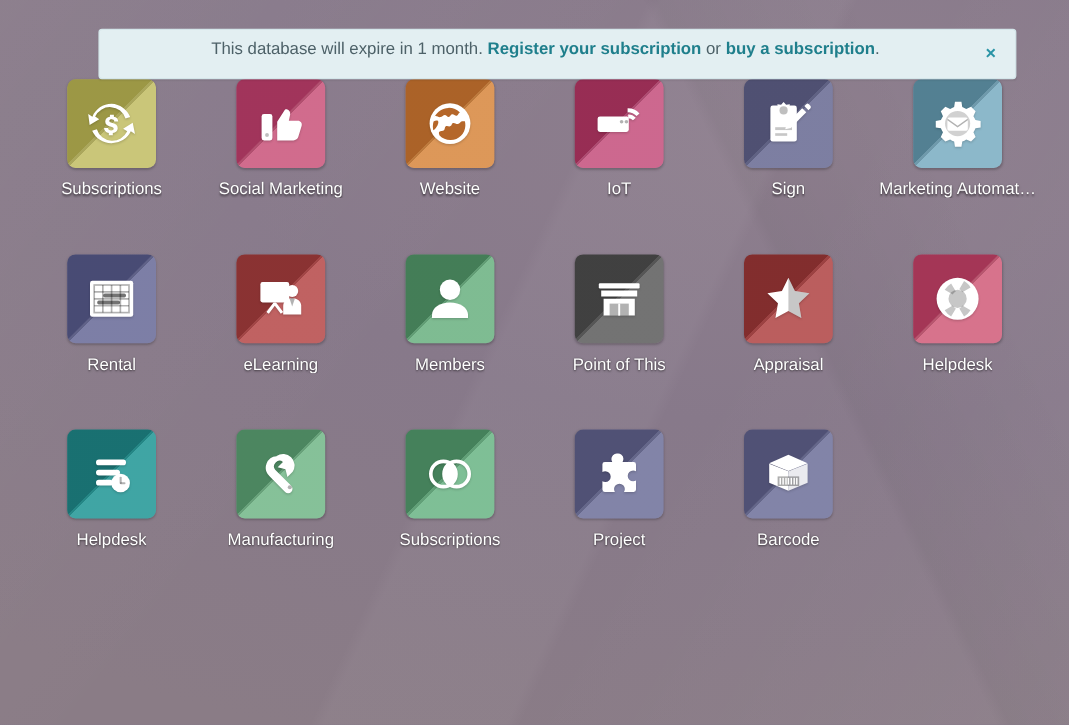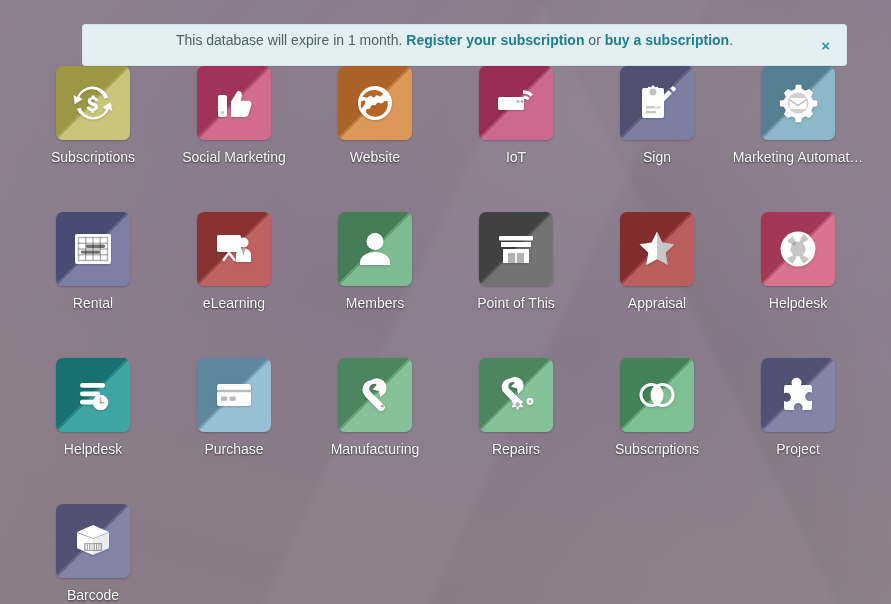--- a/index.html
+++ b/index.html
@@ -310,57 +310,29 @@
      <g fill="rgba(0,0,0,0.3)">
               <rect x="30.7" y="26.2" width="1.7" height="6" rx=".8"></rect>
               <rect x="31" y="30.8" width="4.6" height="1.7" rx=".8"></rect>
             </g>
    </g>
         </svg>
       </div>
       <div class="app-label">Helpdesk</div>
     </div>
     <div class="app-tile">
-      <div class="app-icon" style="background: linear-gradient(135deg, rgb(107, 156, 184) 0%, rgb(107, 156, 184) 48%, rgb(138, 185, 209) 48.2%, rgb(138, 185, 209) 100%);">
-        <svg viewBox="0 0 48 48">
-          <g fill="#ffffff">
-     <rect x="7" y="13" width="34" height="22" rx="2.6"></rect>
-     <rect x="7" y="18.8" width="34" height="2.4" fill="rgba(0,0,0,0.28)"></rect>
-     <rect x="11" y="25.5" width="6.2" height="4.2" rx="1" fill="rgba(0,0,0,0.28)"></rect>
-     <rect x="19.5" y="25.5" width="6.2" height="4.2" rx="1" fill="rgba(0,0,0,0.28)"></rect>
-   </g>
-        </svg>
-      </div>
-      <div class="app-label">Purchase</div>
-    </div>
-    <div class="app-tile">
       <div class="app-icon" style="background: linear-gradient(135deg, rgb(87, 154, 110) 0%, rgb(87, 154, 110) 48%, rgb(120, 186, 141) 48.2%, rgb(120, 186, 141) 100%);">
         <svg viewBox="0 0 48 48">
           <g fill="#ffffff">
      <path d="M20.5 9.2a9.5 9.5 0 0 0-6.2 16.2l-.1.1 13.4 13.4a3.6 3.6 0 0 0 5.1-5.1L19.3 20.4a4.6 4.6 0 0 1 6.5-6.4l-4.4 4.4 6.5 1.6 1.6 6.5 4.4-4.4a9.5 9.5 0 0 0-13.4-13z"></path>
      <circle cx="31.5" cy="35" r="1.7" fill="rgba(0,0,0,0.3)"></circle>
    </g>
         </svg>
       </div>
       <div class="app-label">Manufacturing</div>
-    </div>
-    <div class="app-tile">
-      <div class="app-icon" style="background: linear-gradient(135deg, rgb(87, 154, 110) 0%, rgb(87, 154, 110) 48%, rgb(120, 186, 141) 48.2%, rgb(120, 186, 141) 100%);">
-        <svg viewBox="0 0 48 48">
-          <g fill="#ffffff">
-     <path d="M18 7.5a8.6 8.6 0 0 0-5.6 14.8l11.2 11.2a3.3 3.3 0 0 0 4.7-4.7L17.1 17.6a4.2 4.2 0 0 1 5.8-5.8l-4 4 5.9 1.4 1.4 5.9 4-4A8.6 8.6 0 0 0 18 7.5z"></path>
-     <path d="M31.9 28.8l1.5-2.6 2.7 1.2 1.9-1.3-.5-2.9 3-.3.9 2.8 2.3.2.9-2.8 3 .3-.5 2.9 1.9 1.3z" opacity="0"></path>
-     <path d="M22.6 29.8l1.1.6-.5 2h2.3l.5-2 1.1-.6 1.8 1 1.1-2-1.7-1.1v-1.3l1.7-1.1-1.1-2-1.8 1-1.1-.6-.5-2h-2.3l-.5 2-1.1.6-1.8-1-1.1 2 1.7 1.1v1.3l-1.7 1.1 1.1 2z" transform="translate(1 6)"></path>
-     <circle cx="25.6" cy="33.5" r="2.2" fill="rgba(0,0,0,0.3)"></circle>
-     <circle cx="38" cy="30.5" r="3.4"></circle>
-     <circle cx="38" cy="30.5" r="1.4" fill="rgba(0,0,0,0.3)"></circle>
-   </g>
-        </svg>
-      </div>
-      <div class="app-label">Repairs</div>
     </div>
     <div class="app-tile">
       <div class="app-icon" style="background: linear-gradient(135deg, rgb(79, 148, 104) 0%, rgb(79, 148, 104) 48%, rgb(112, 184, 138) 48.2%, rgb(112, 184, 138) 100%);">
         <svg viewBox="0 0 48 48">
           <g fill="none" stroke="#ffffff" stroke-width="3">
      <circle cx="18.5" cy="24" r="10.5"></circle>
      <circle cx="29.5" cy="24" r="10.5"></circle>
    </g>
    <path d="M24 14.6a10.5 10.5 0 0 0 0 18.8 10.5 10.5 0 0 0 0-18.8z" fill="#ffffff"></path>
    </svg>

